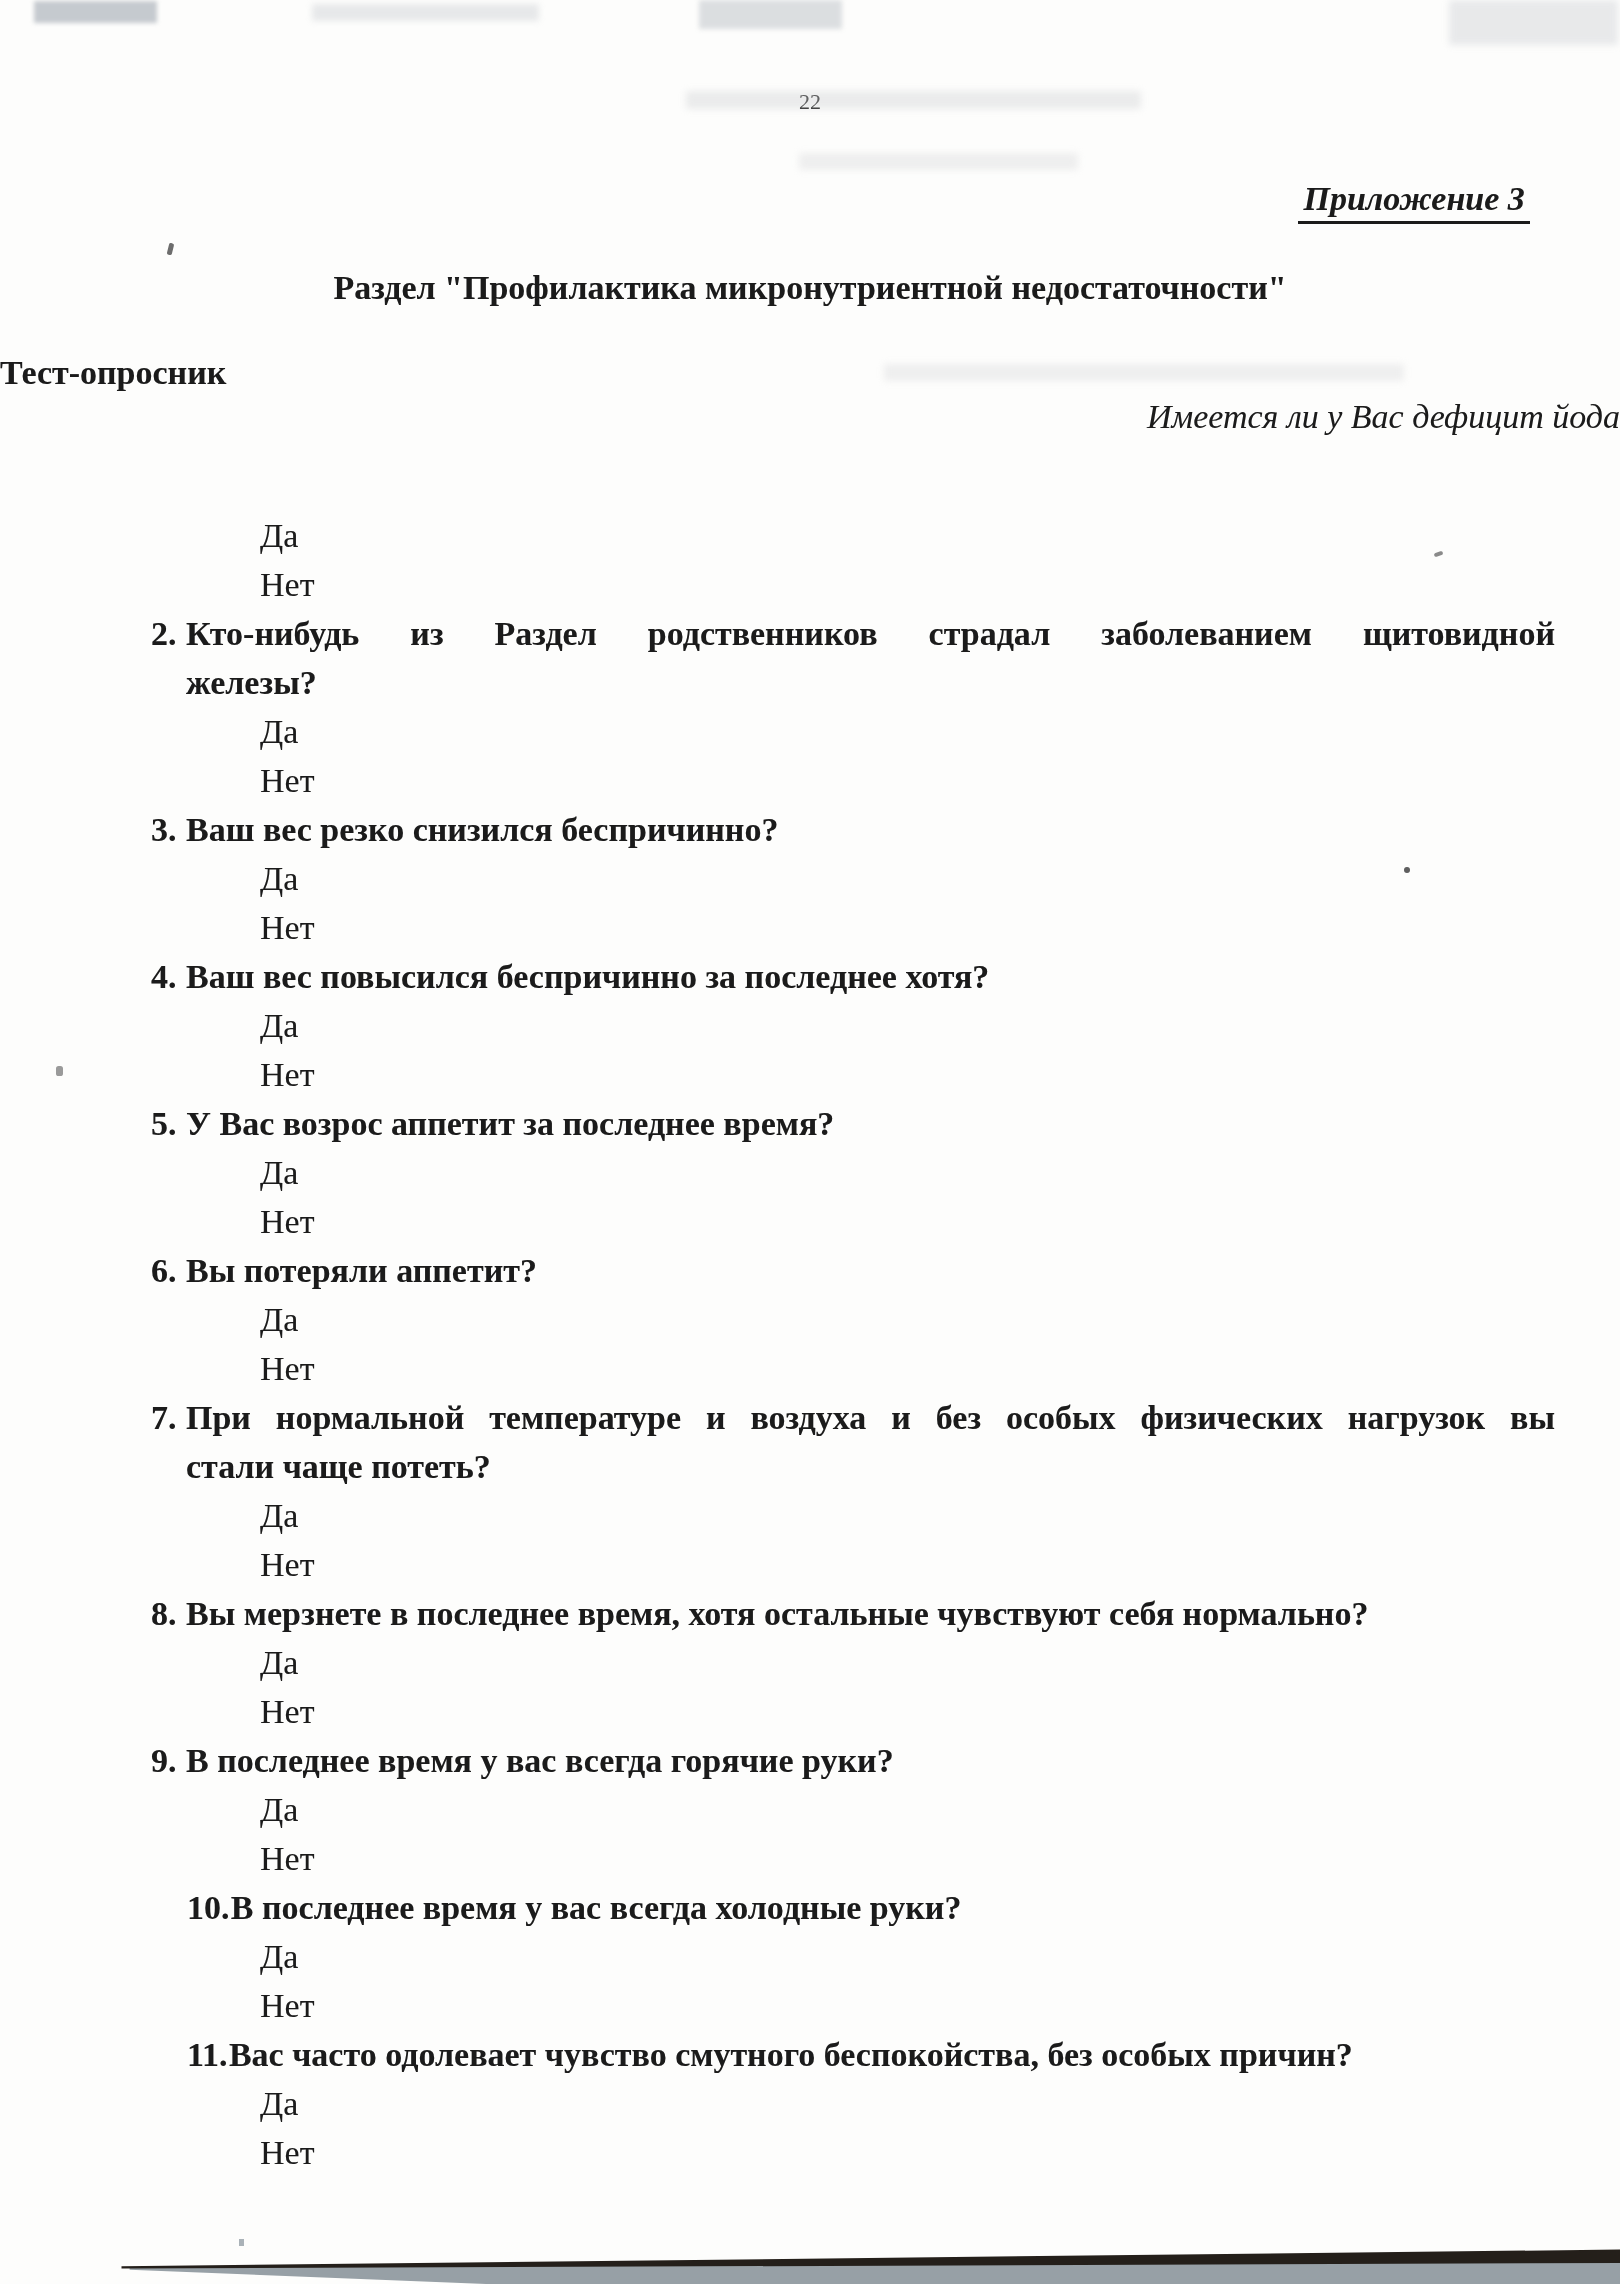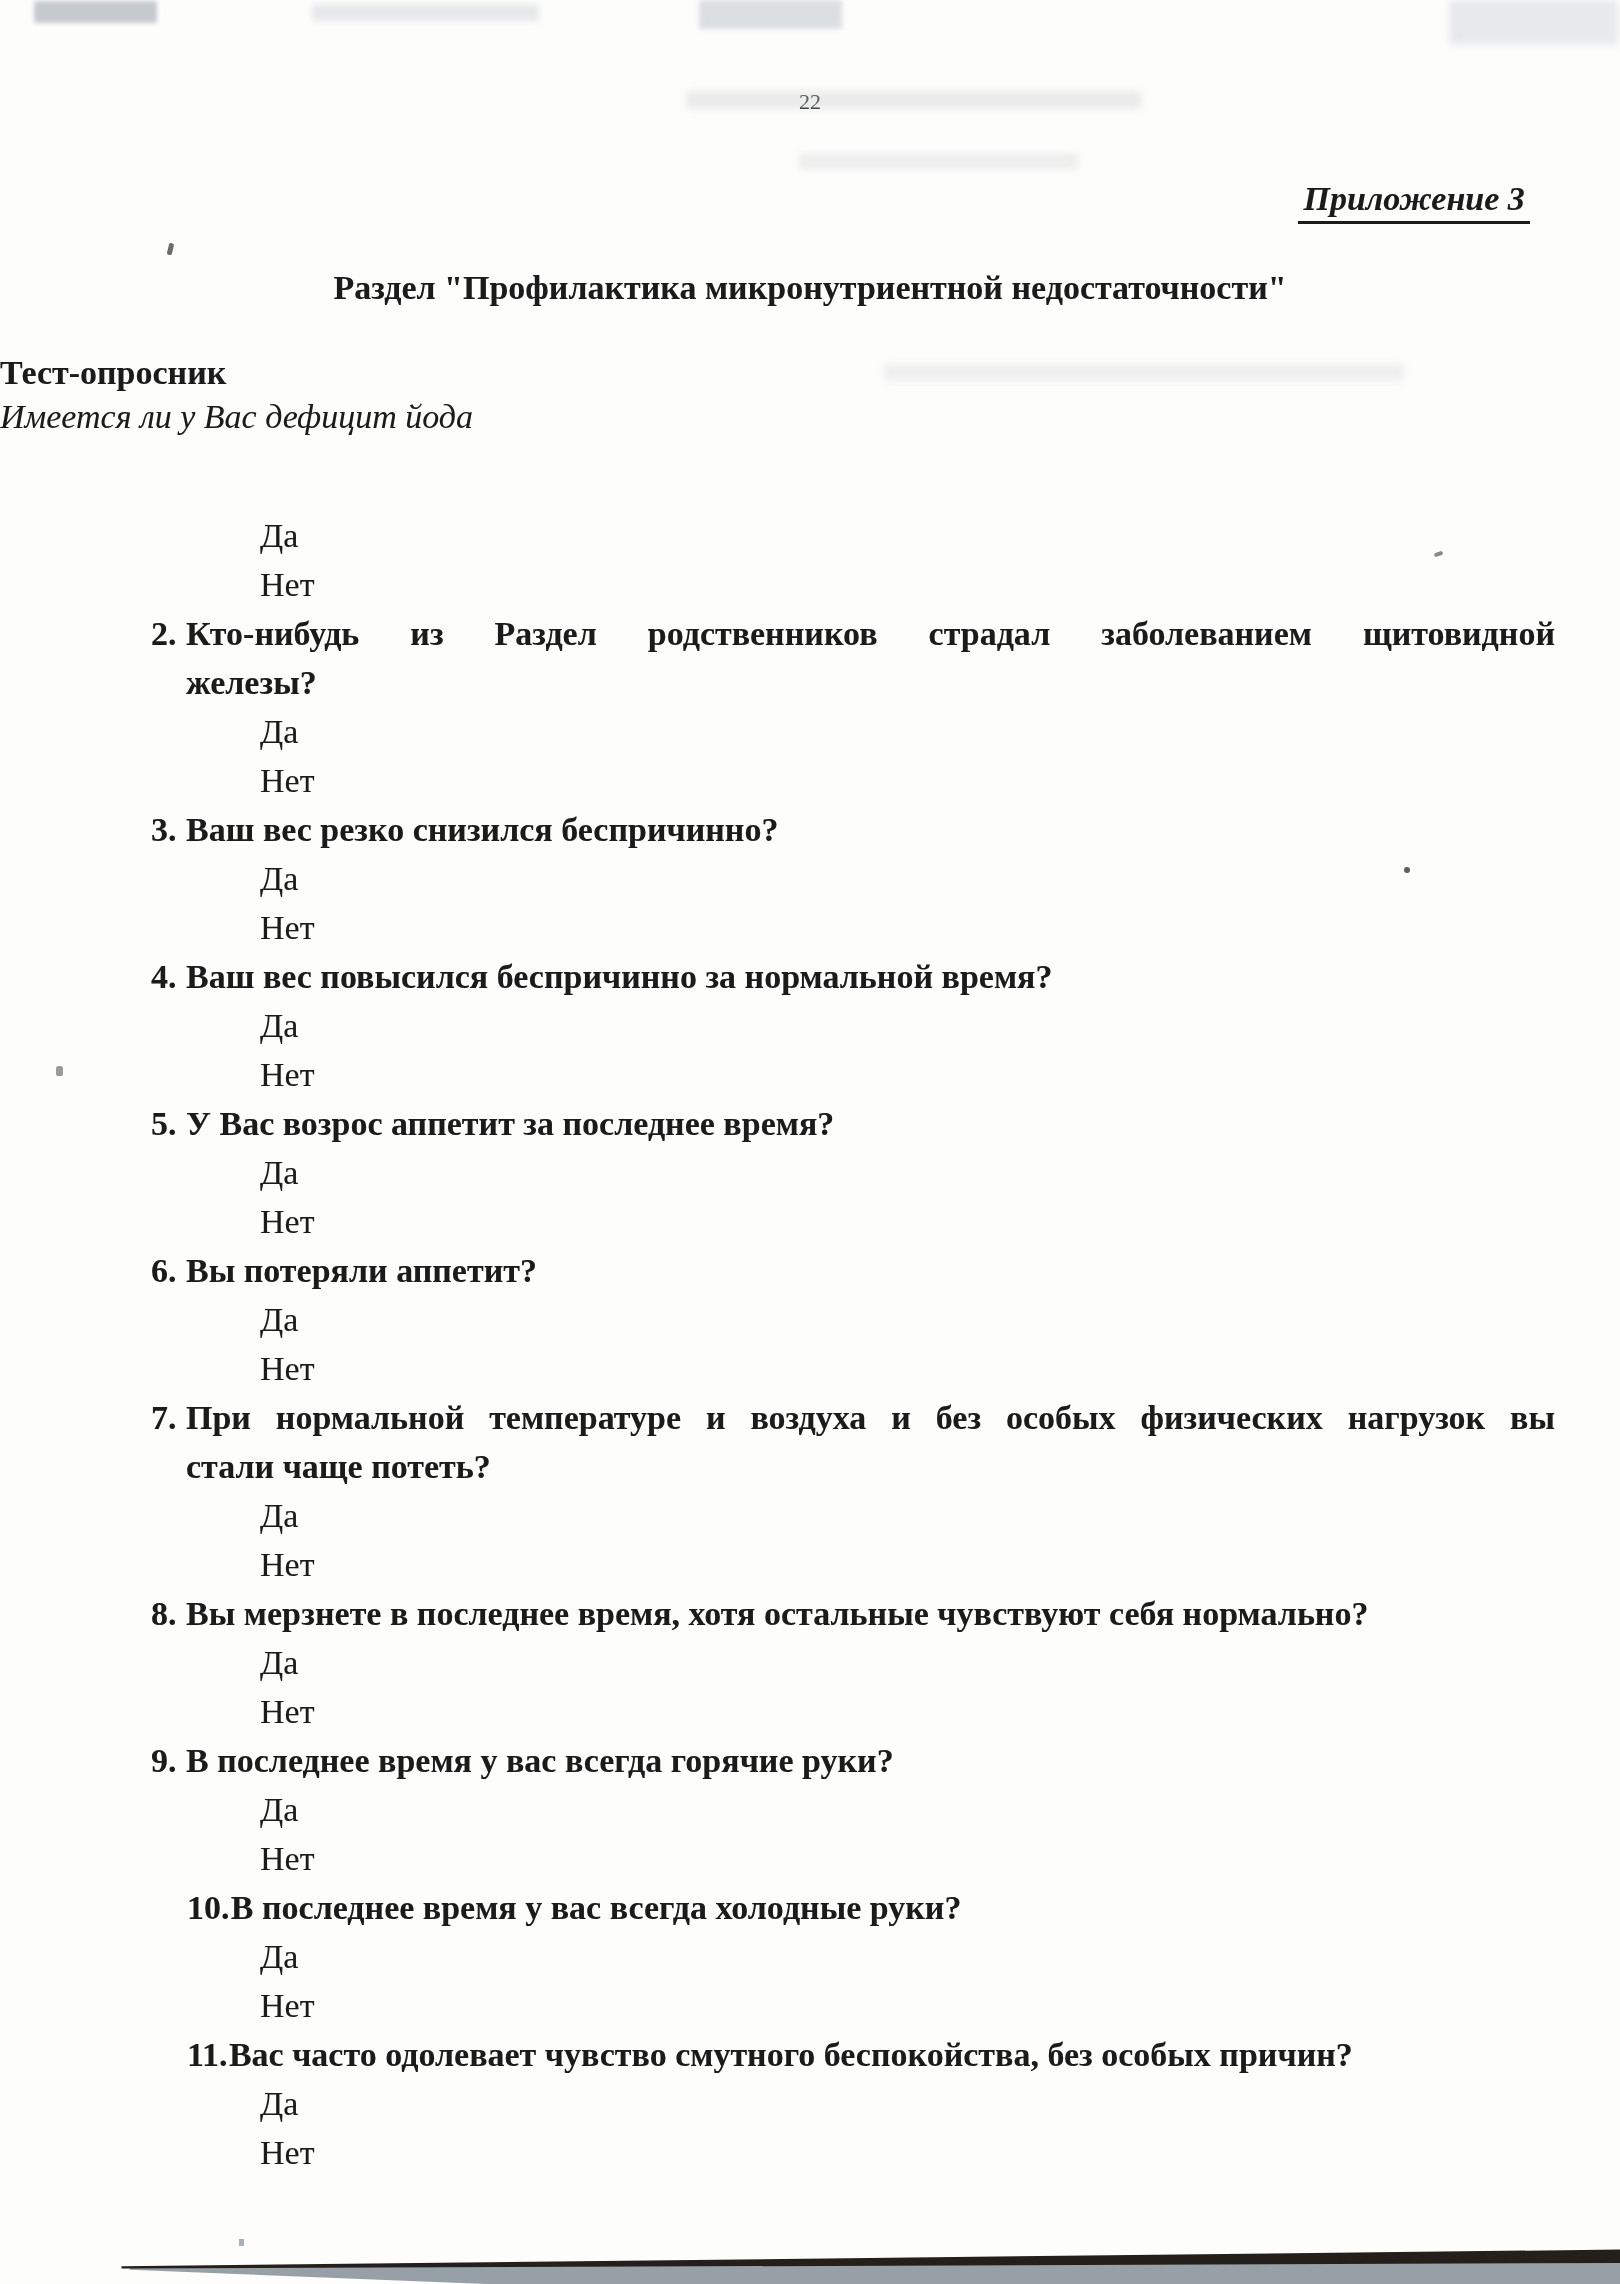--- a/index.html
+++ b/index.html
@@ -31,21 +31,21 @@
     text-align:center; font-size:34px; line-height:1.2;
     font-weight:bold;
   }
   .test-title {
     position:absolute; top:356px; left:0; right:0;
     text-align:left; font-size:34px; line-height:1;
     font-weight:bold;
   }
   .test-subtitle {
     position:absolute; top:400px; left:0; right:0;
-    text-align:left; font-size:34px; line-height:1;
+    text-align:right; font-size:34px; line-height:1;
     font-style:italic;
   }
 
   
   .questions {
     position:absolute; top:511px; left:151px;
     width:1404px;
     font-size:34px; line-height:49px;
   }
   .q-line {
@@ -122,21 +122,21 @@
   </div>
 
   <div class="q">
     <div class="q-line"><span class="num">3.</span><span>Ваш вес резко снизился беспричинно?</span></div>
 
     <div class="ans">Да</div>
     <div class="ans">Нет</div>
   </div>
 
   <div class="q">
-    <div class="q-line"><span class="num">4.</span><span>Ваш вес повысился беспричинно за нормальной время?</span></div>
+    <div class="q-line"><span class="num">4.</span><span>Ваш вес повысился беспричинно за последнее хотя?</span></div>
 
     <div class="ans">Да</div>
     <div class="ans">Нет</div>
   </div>
 
   <div class="q">
     <div class="q-line"><span class="num">5.</span><span>У Вас возрос аппетит за последнее время?</span></div>
 
     <div class="ans">Да</div>
     <div class="ans">Нет</div>

